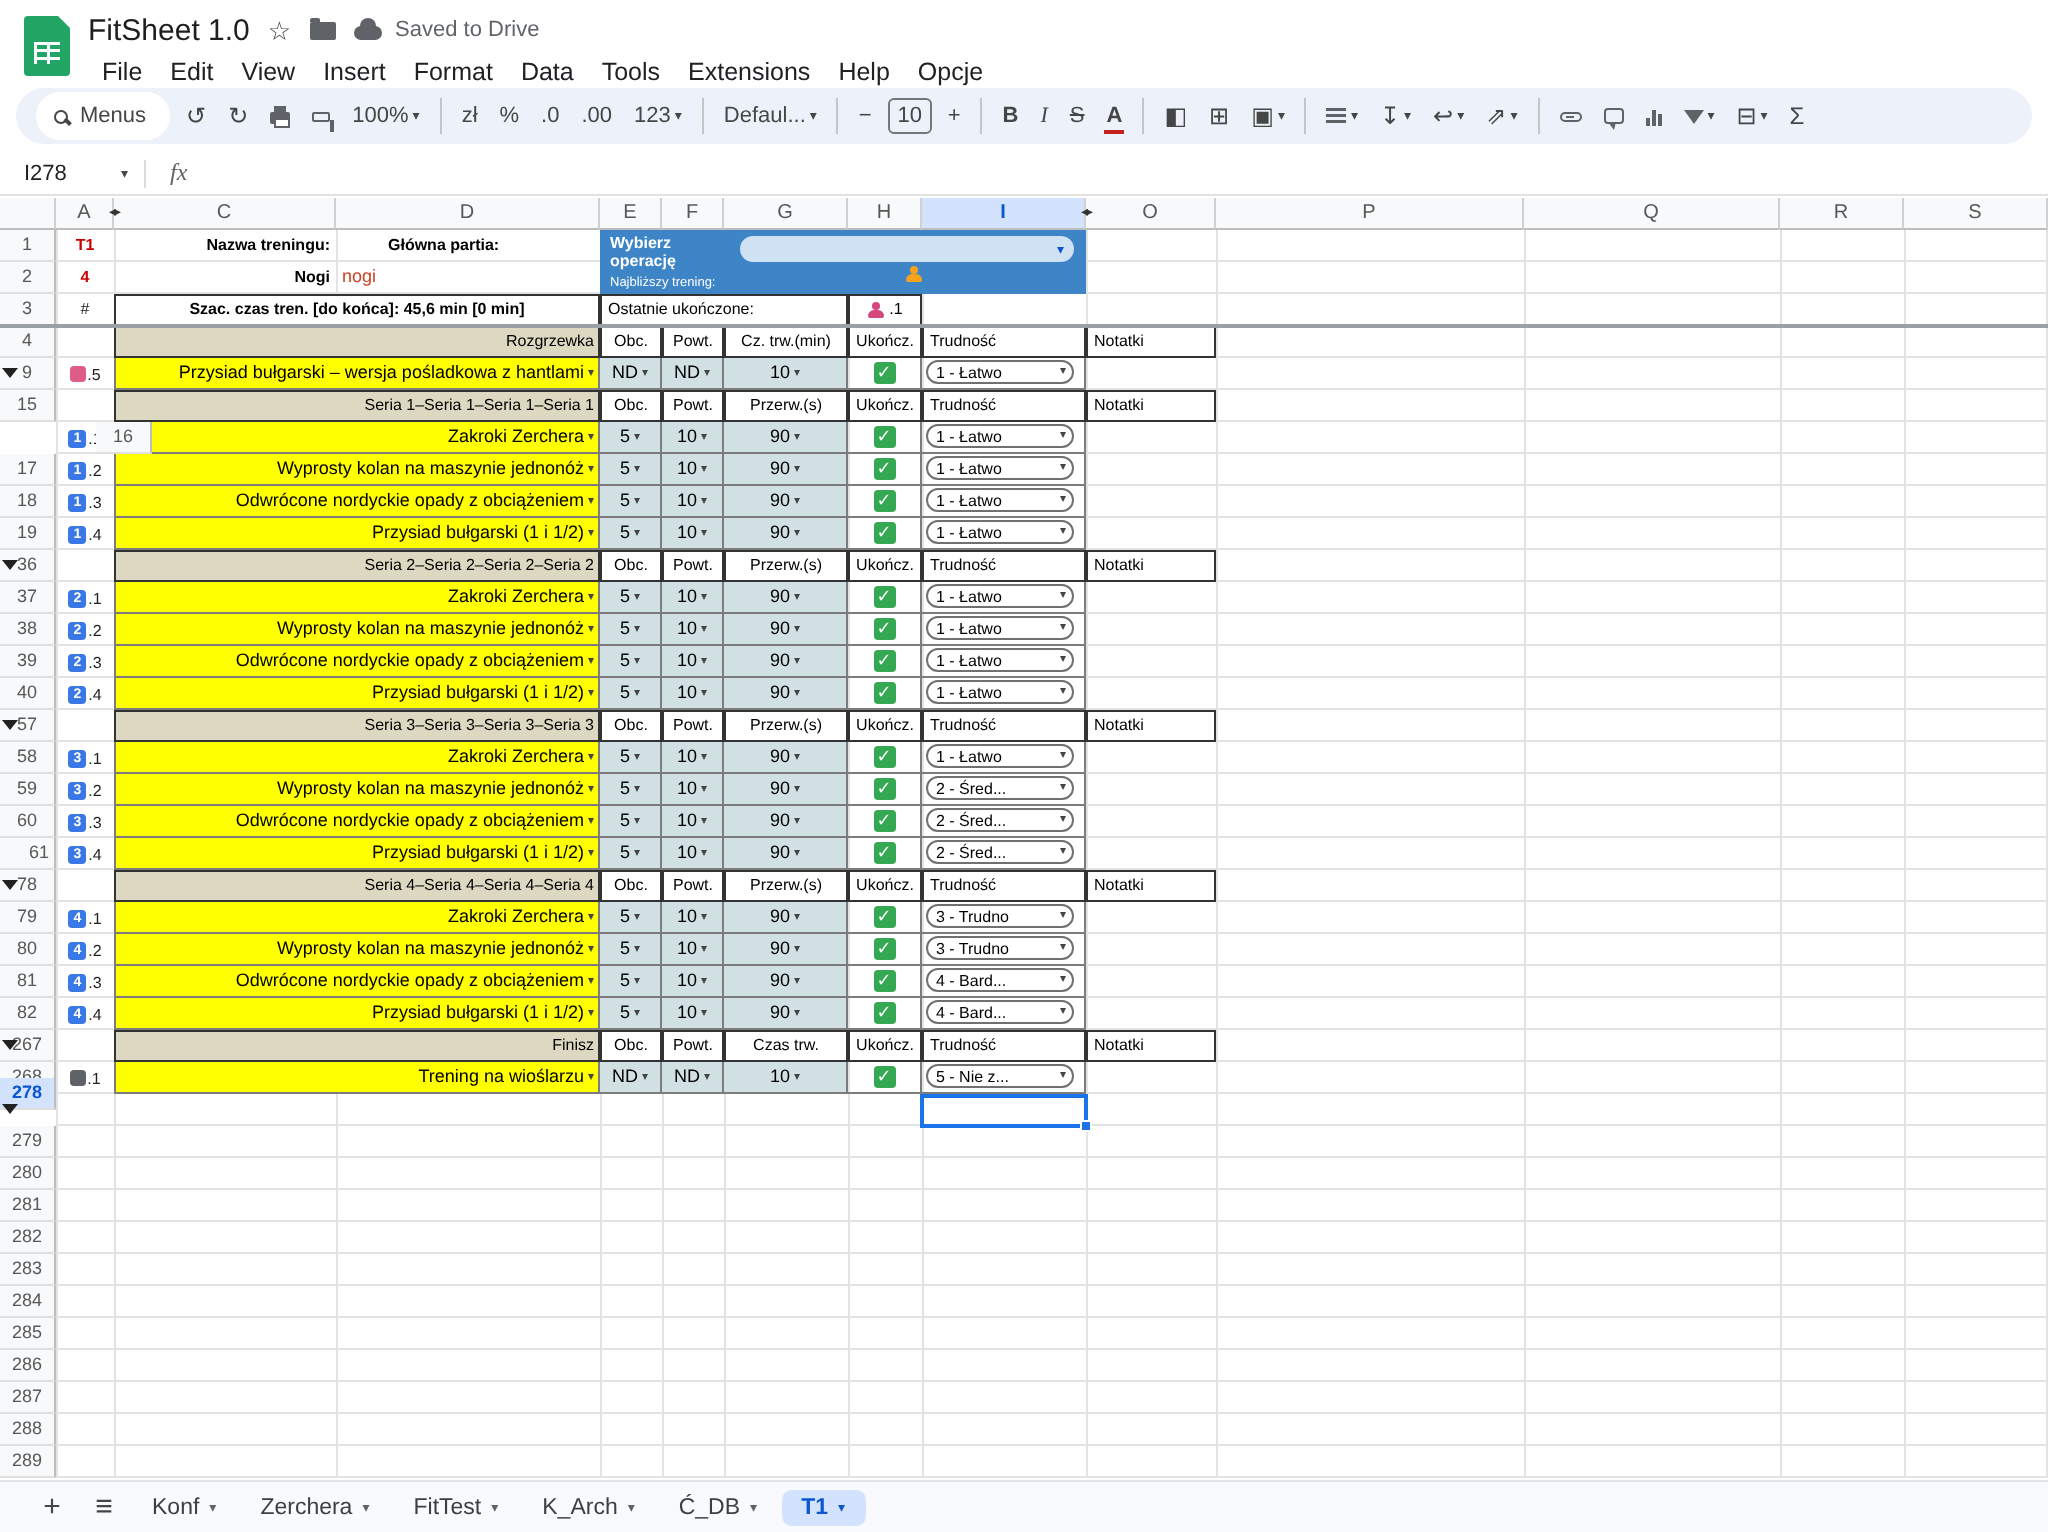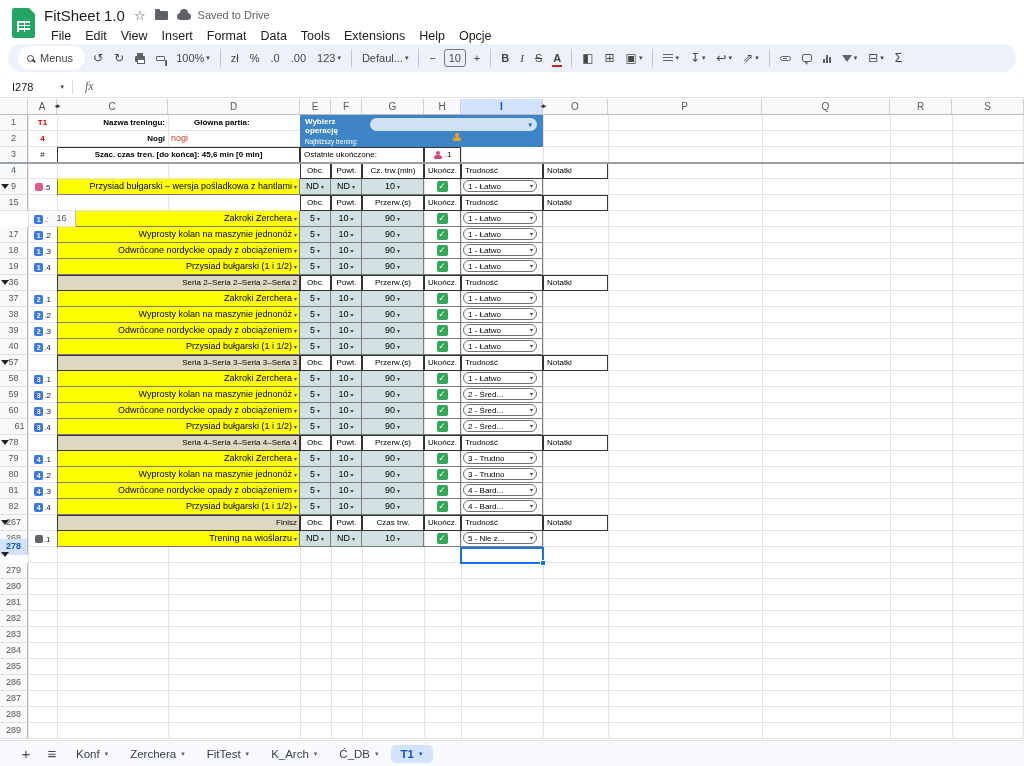--- a/index.html
+++ b/index.html
@@ -336,20 +336,23 @@
     <div class="cell hdrbox padl2" style="left: 300px; top: 48px; width: 124px; height: 16px; position: absolute;">Ostatnie ukończone:</div>
     <div class="cell hdrbox flexc" style="left: 424px; top: 48px; width: 37px; height: 16px; position: absolute;">
       <div class="person red inline">
         <div class="phead"></div>
         <div class="pbody"></div>
       </div>
       <span>.1</span>
     </div>
     <div class="cell hdrbox center datecell" style="left: 461px; top: 32px; width: 82px; height: 16px; position: absolute;">26.10.2024</div>
     <div class="rownum" style="left: 0px; top: 64px; width: 28px; height: 16px; position: absolute;">4</div>
+    <div class="cell tan hdrbox flexr" style="left: 57px; top: 64px; width: 243px; height: 16px; position: absolute;">
+      <span>Rozgrzewka</span>
+    </div>
     <div class="cell hdrbox center" style="left: 300px; top: 64px; width: 31px; height: 16px; position: absolute;">Obc.</div>
     <div class="cell hdrbox center" style="left: 331px; top: 64px; width: 31px; height: 16px; position: absolute;">Powt.</div>
     <div class="cell hdrbox center" style="left: 362px; top: 64px; width: 62px; height: 16px; position: absolute;">Cz. trw.(min)</div>
     <div class="cell hdrbox center" style="left: 424px; top: 64px; width: 37px; height: 16px; position: absolute;">Ukończ.</div>
     <div class="cell hdrbox" style="left: 461px; top: 64px; width: 82px; height: 16px; position: absolute; padding-left: 3px;">Trudność</div>
     <div class="cell hdrbox" style="left: 543px; top: 64px; width: 65px; height: 16px; position: absolute; padding-left: 3px;">Notatki</div>
     <div class="rownum" style="left: 0px; top: 80px; width: 28px; height: 16px; position: absolute;">9</div>
     <div class="grouptoggle" style="left: 1px; top: 85px;"></div>
     <div class="cell acell" style="left: 28px; top: 80px; width: 29px; height: 16px; position: absolute;">
       <div class="mark red"></div>
@@ -374,20 +377,23 @@
     <div class="cell tcell" style="left: 424px; top: 80px; width: 37px; height: 16px; position: absolute;">
       <div class="chk">✓</div>
     </div>
     <div class="cell tcell" style="left: 461px; top: 80px; width: 82px; height: 16px; position: absolute;">
       <div class="pill">
         <span>1 - Łatwo</span>
         <span class="chevsm">▾</span>
       </div>
     </div>
     <div class="rownum" style="left: 0px; top: 96px; width: 28px; height: 16px; position: absolute;">15</div>
+    <div class="cell tan hdrbox flexr" style="left: 57px; top: 96px; width: 243px; height: 16px; position: absolute;">
+      <span>Seria 1–Seria 1–Seria 1–Seria 1</span>
+    </div>
     <div class="cell hdrbox center" style="left: 300px; top: 96px; width: 31px; height: 16px; position: absolute;">Obc.</div>
     <div class="cell hdrbox center" style="left: 331px; top: 96px; width: 31px; height: 16px; position: absolute;">Powt.</div>
     <div class="cell hdrbox center" style="left: 362px; top: 96px; width: 62px; height: 16px; position: absolute;">Przerw.(s)</div>
     <div class="cell hdrbox center" style="left: 424px; top: 96px; width: 37px; height: 16px; position: absolute;">Ukończ.</div>
     <div class="cell hdrbox" style="left: 461px; top: 96px; width: 82px; height: 16px; position: absolute; padding-left: 3px;">Trudność</div>
     <div class="cell hdrbox" style="left: 543px; top: 96px; width: 65px; height: 16px; position: absolute; padding-left: 3px;">Notatki</div>
     <div class="rownum" style="left: 0px; top: 112px; width: 28px; height: 16px; position: absolute; margin-left: 48px;">16</div>
     <div class="cell acell" style="left: 28px; top: 112px; width: 29px; height: 16px; position: absolute;">
       <span class="badge">1</span>
       <span>.1</span>

